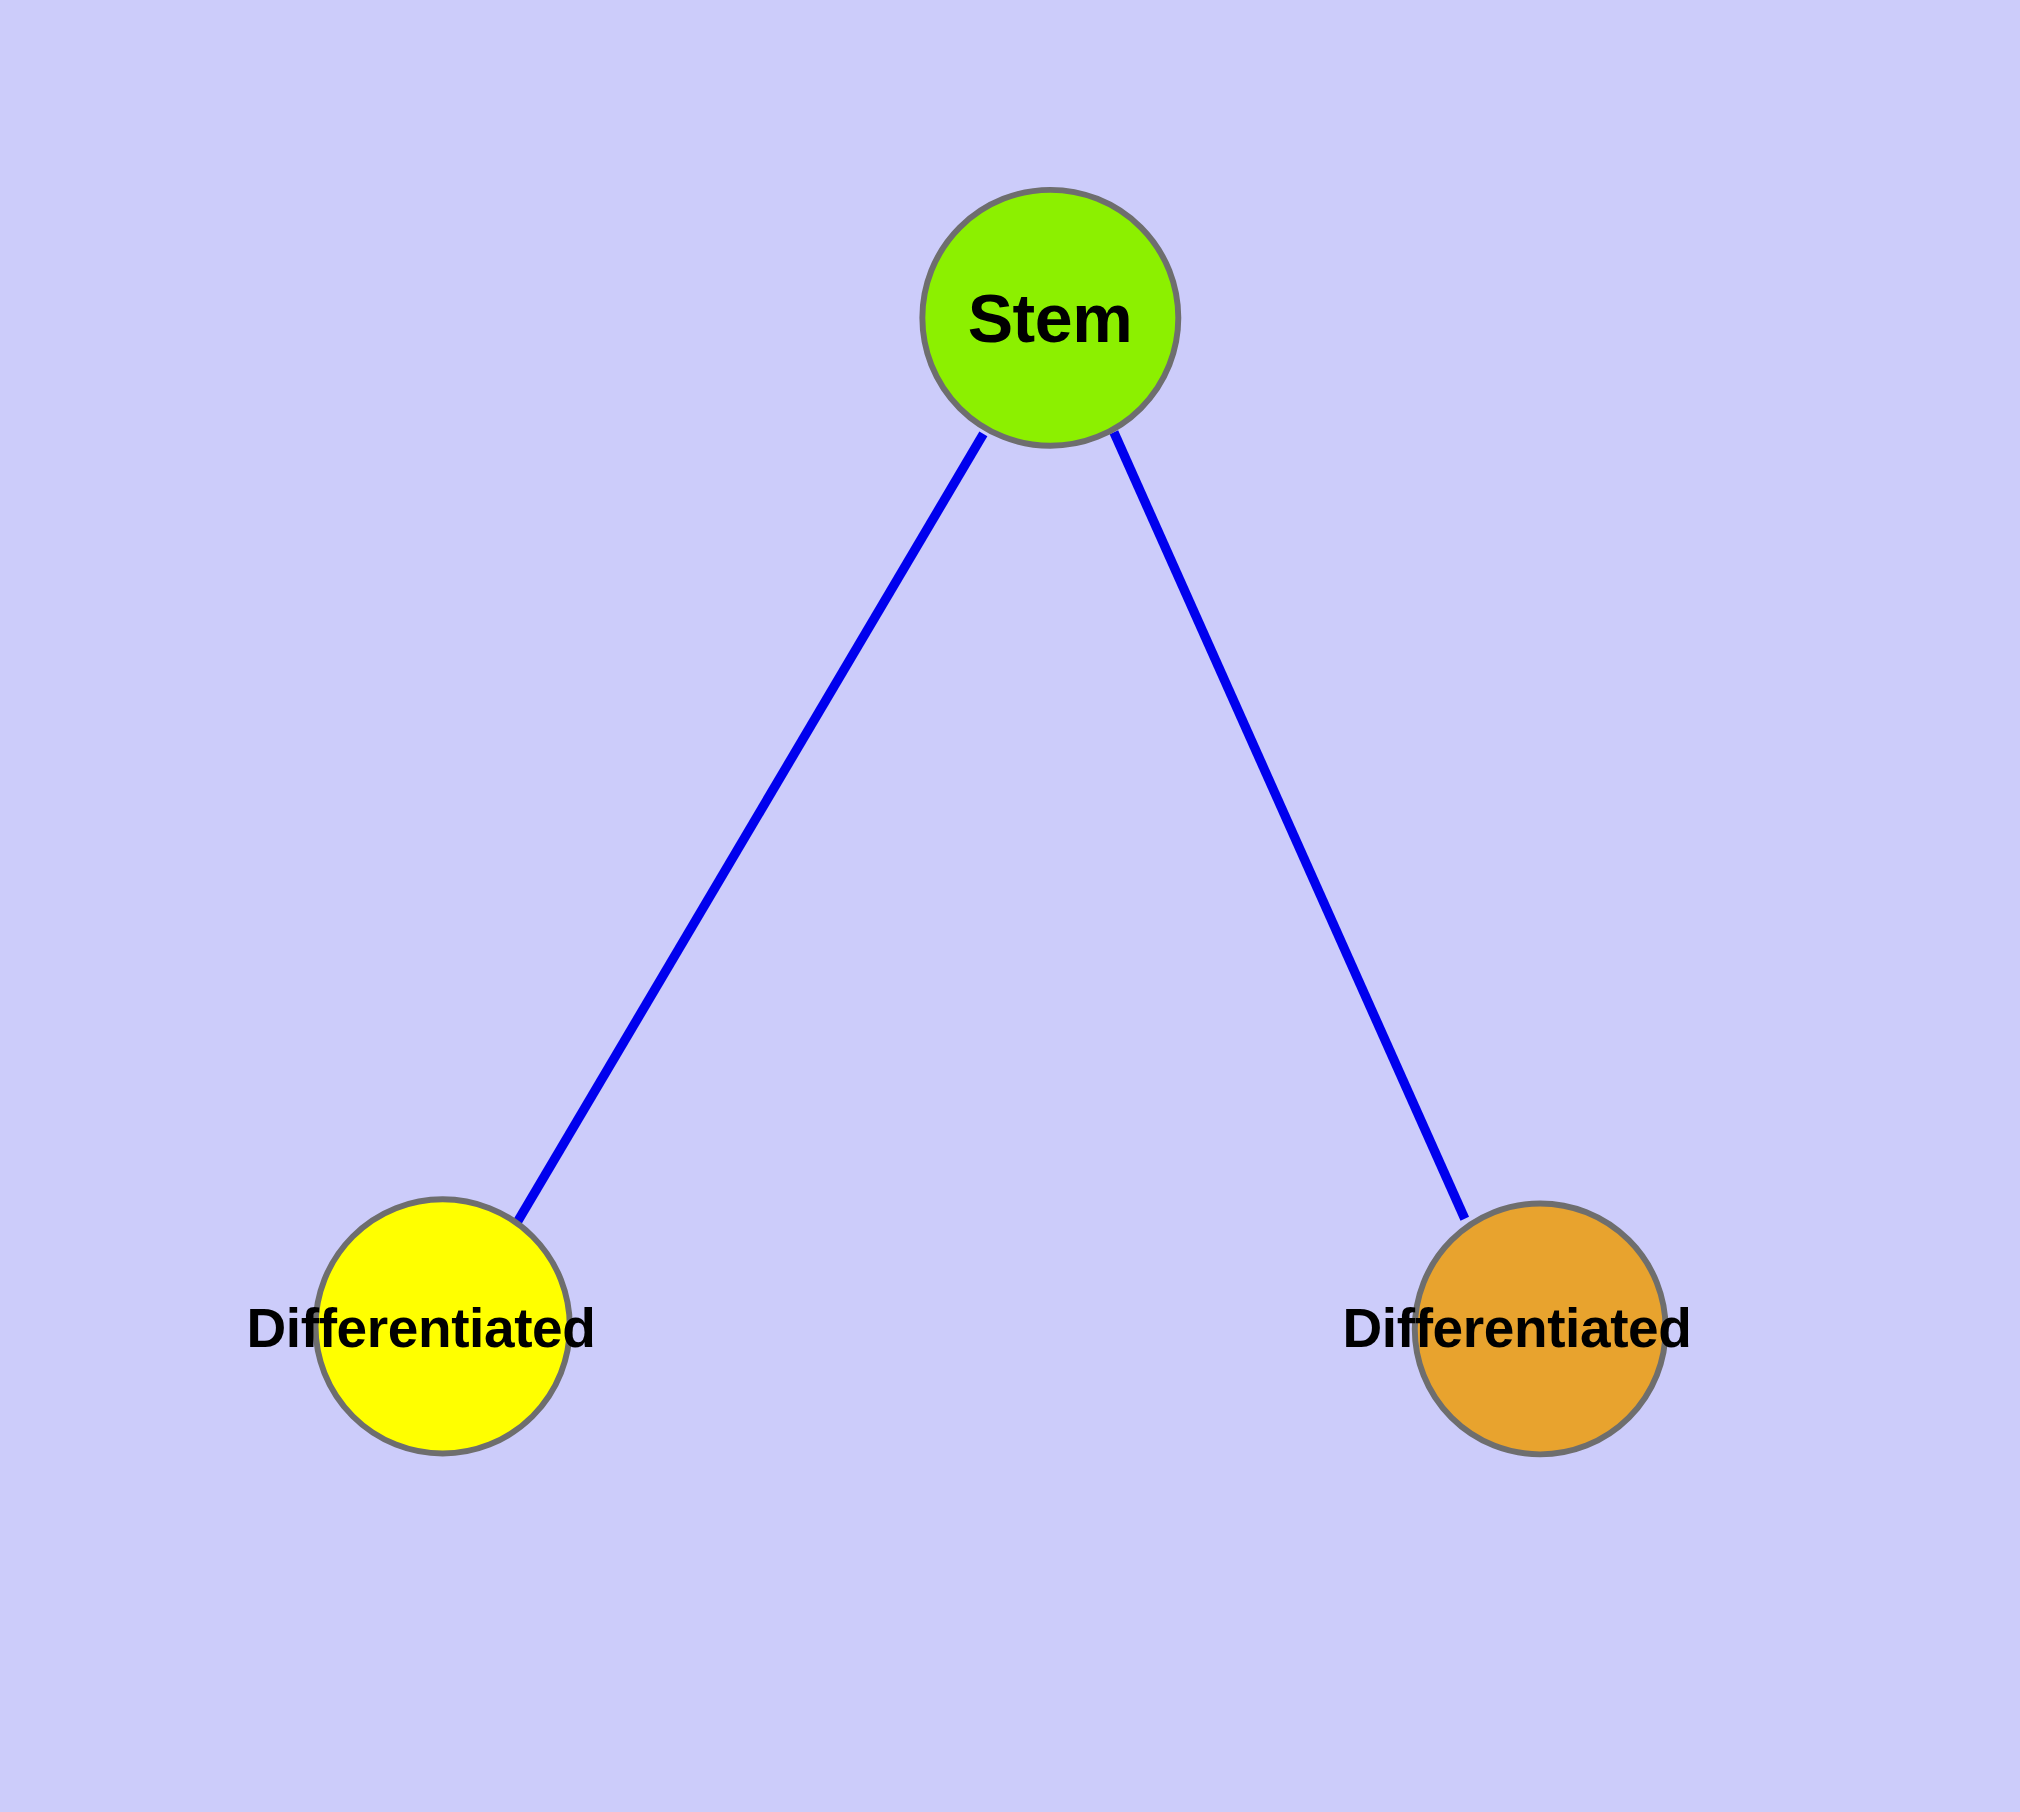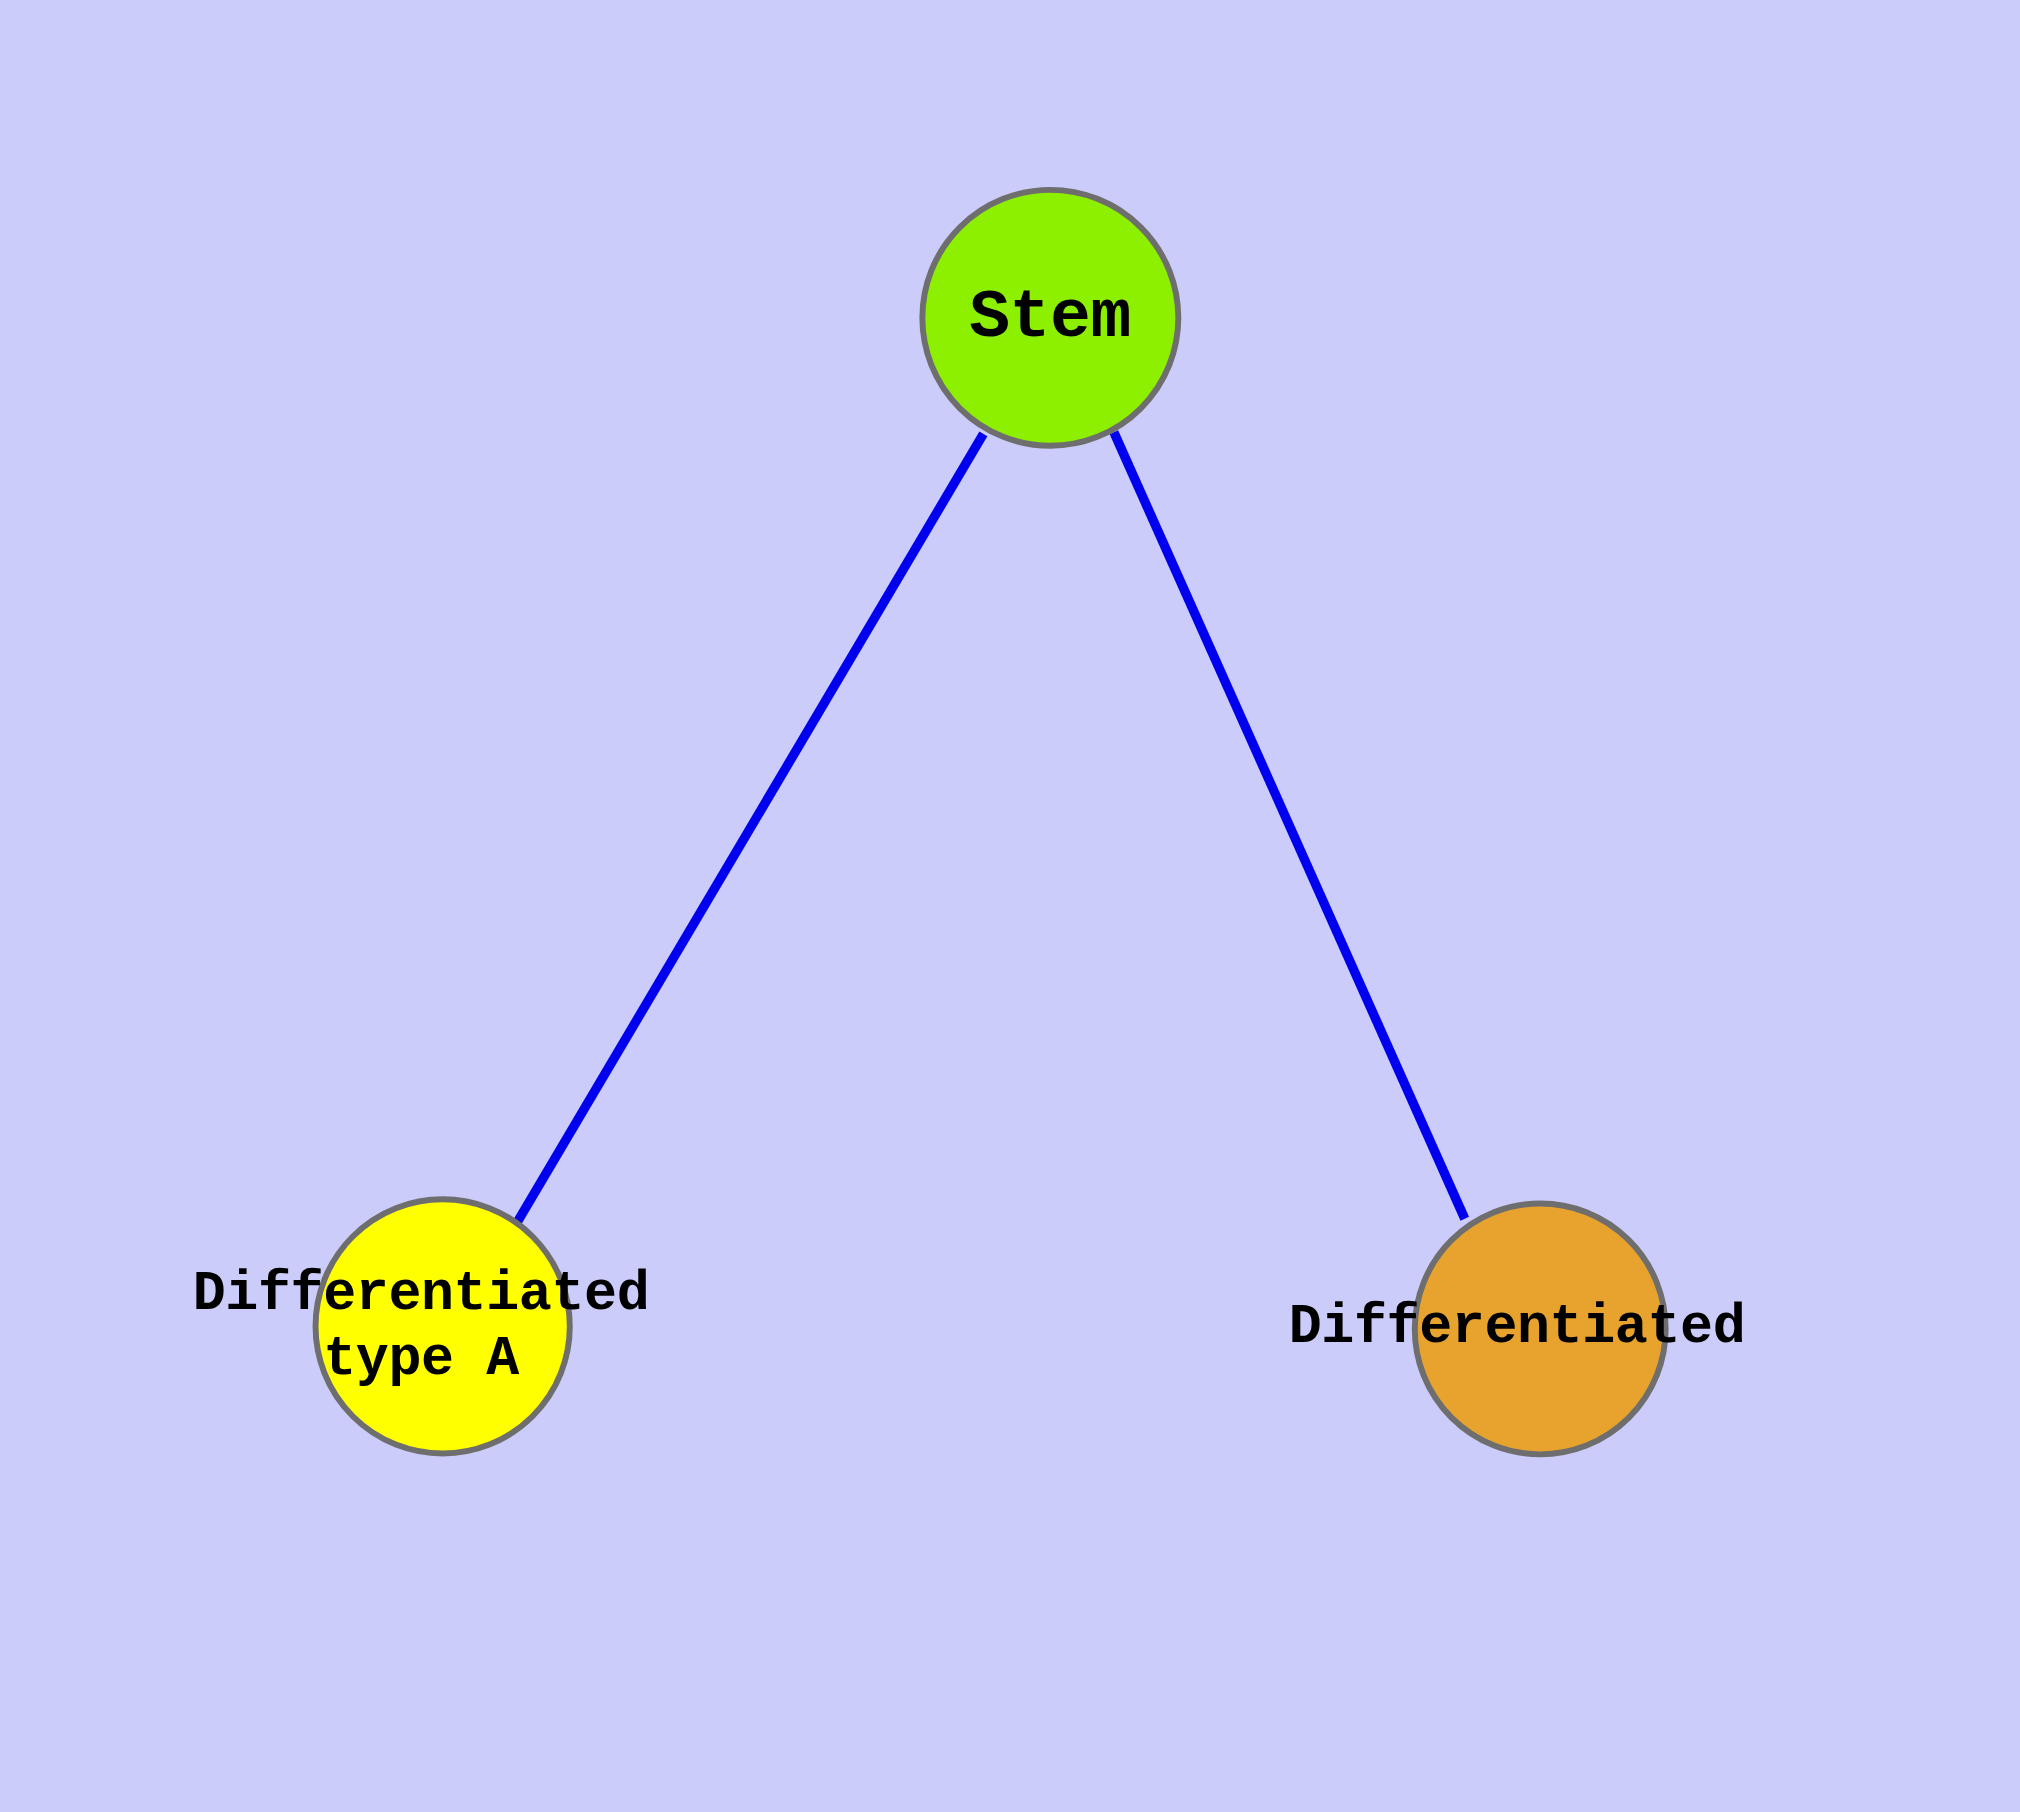--- a/index.html
+++ b/index.html
@@ -19,22 +19,22 @@
     position: absolute;
     inset: 0;
     width: 2021px;
     height: 1812px;
     display: block;
   }
   .node-label {
     position: absolute;
     color: #000000;
     font-weight: bold;
-    font-family: Liberation Mono, monospace;
-    text-align: center;
+    font-family: Liberation Sans, sans-serif;
+    text-align: right;
     line-height: 1.18;
     white-space: pre;
     letter-spacing: -0.4px;
     pointer-events: none;
     transform: translate(-50%, -50%);
   }
   .node-label.root {
     font-size: 68px;
   }
   .node-label.leaf {
@@ -54,18 +54,18 @@
       </g>
     <g id="node-layer">
         <circle cx="1239" cy="375" r="151" fill="#8cf000" stroke="#6e6e6e" stroke-width="7"></circle>
         <circle cx="522" cy="1565" r="150" fill="#ffff00" stroke="#6e6e6e" stroke-width="7"></circle>
         <circle cx="1817" cy="1568" r="148" fill="#e8a32e" stroke="#6e6e6e" stroke-width="7"></circle>
       </g>
   </svg>
 
   <div id="label-layer">
       <div class="node-label root" style="left: 1050px; top: 318px; color: rgb(0, 0, 0);"><div>Stem</div></div>
-      <div class="node-label leaf" style="left: 421px; top: 1328px; color: rgb(0, 0, 0);"><div>Differentiated</div><div>type A</div></div>
+      <div class="node-label leaf" style="left: 421px; top: 1328px; color: rgb(0, 0, 0);"><div>Differentiated</div></div>
       <div class="node-label leaf" style="left: 1517px; top: 1328px; color: rgb(0, 0, 0);"><div>Differentiated</div></div>
     </div>
 
 </div>
 
 
 </body></html>

